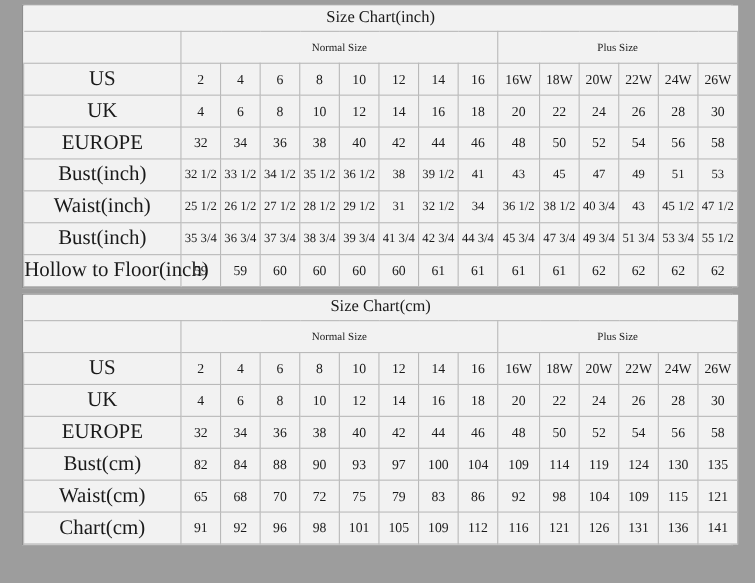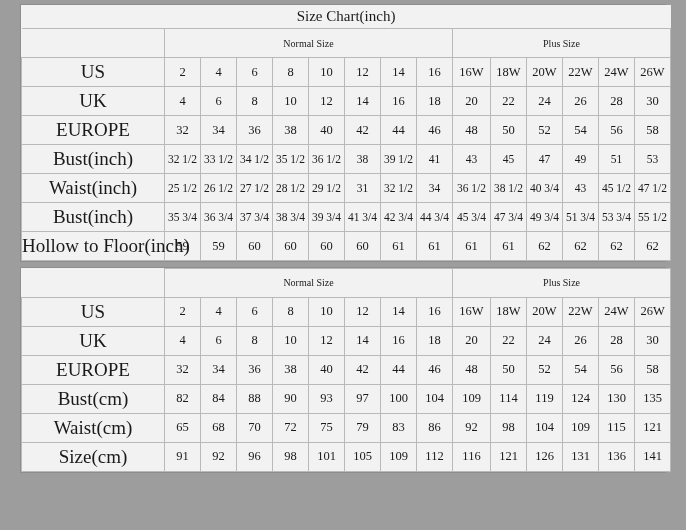--- a/index.html
+++ b/index.html
@@ -235,20 +235,23 @@
           <col style="width:36px">
         <col style="width:38px">
           <col style="width:36px">
           <col style="width:36px">
           <col style="width:36px">
         <col style="width:36px">
           <col style="width:36px">
       </colgroup>
       <tbody>
         <tr>
+          <td class="title-cell" colspan="15">Size Chart(cm)</td>
+        </tr>
+        <tr>
           <td class="blank"></td>
           <td class="group-cell" colspan="8">Normal Size</td>
           <td class="group-cell" colspan="6">Plus Size</td>
         </tr>
         <tr>
           <td class="rowlabel">US</td>
           <td>2</td>
           <td>4</td>
           <td>6</td>
           <td>8</td>
@@ -325,21 +328,21 @@
           <td>83</td>
           <td>86</td>
           <td>92</td>
           <td>98</td>
           <td>104</td>
           <td>109</td>
           <td>115</td>
           <td>121</td>
         </tr>
         <tr>
-          <td class="rowlabel">Size(cm)</td>
+          <td class="rowlabel">Chart(cm)</td>
           <td>91</td>
           <td>92</td>
           <td>96</td>
           <td>98</td>
           <td>101</td>
           <td>105</td>
           <td>109</td>
           <td>112</td>
           <td>116</td>
           <td>121</td>

